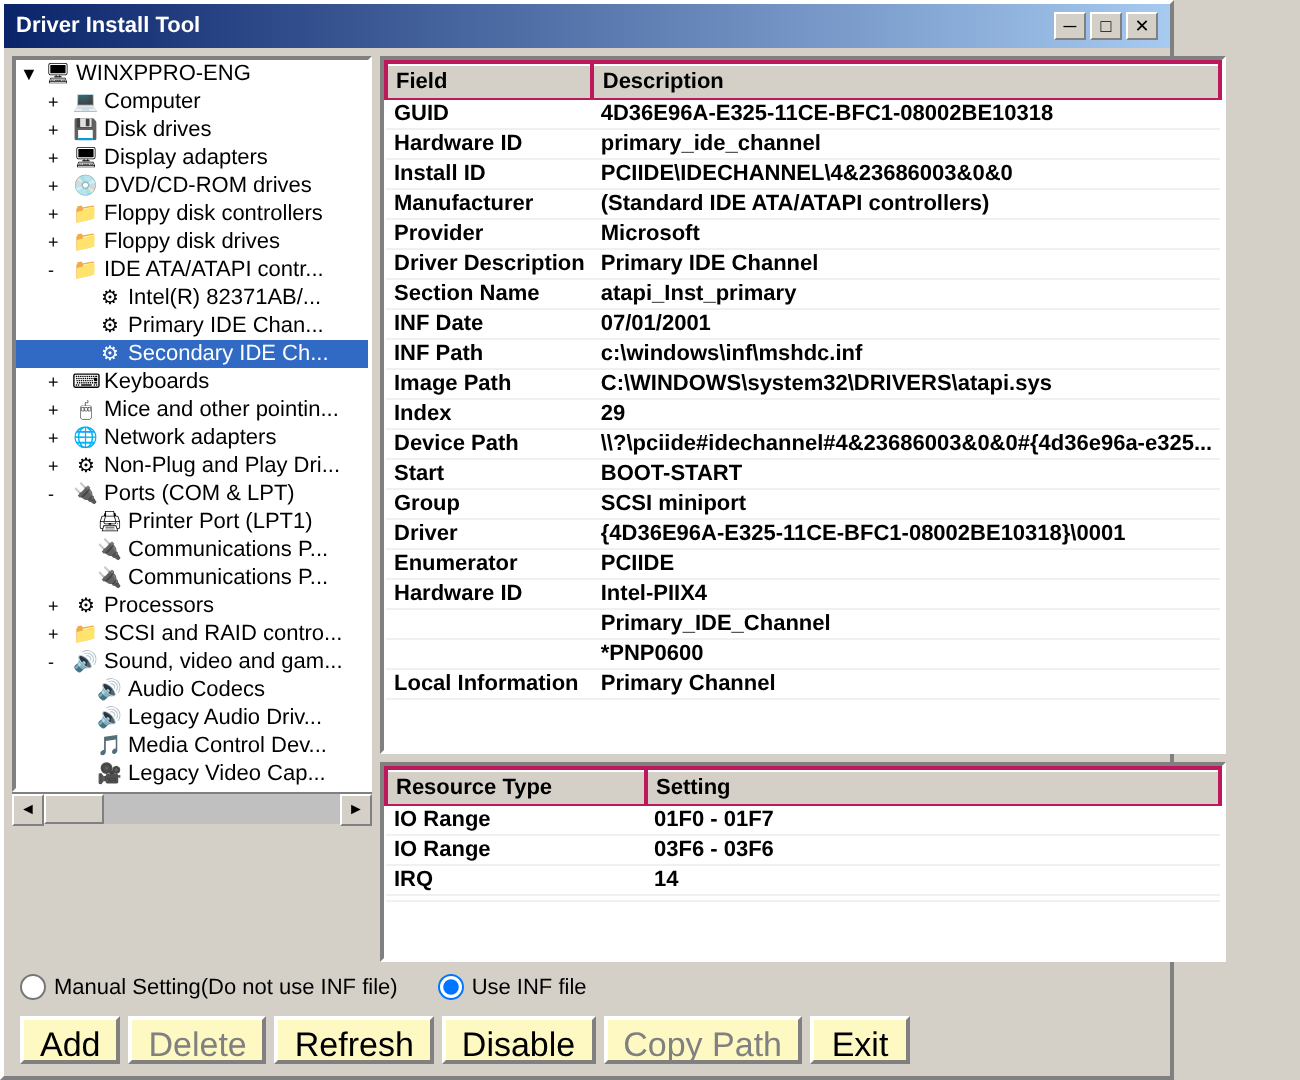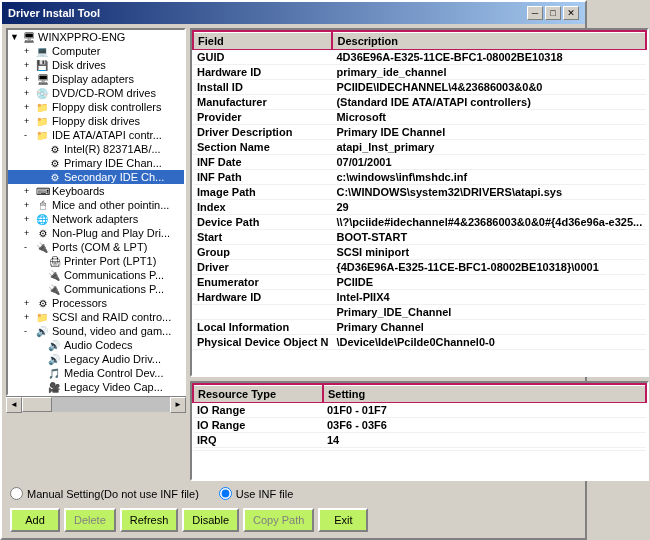--- a/index.html
+++ b/index.html
@@ -161,27 +161,27 @@
     }
     .button-row {
       display: flex;
       gap: 4px;
       padding: 2px 4px 2px 4px;
       flex-shrink: 0;
     }
     .btn {
       height: 24px;
       padding: 3px 8px;
-      background: #bef264;
+      background: #fef9c3;
       border: 2px solid;
       border-top-color: #ffffff;
       border-left-color: #ffffff;
       border-right-color: #808080;
       border-bottom-color: #808080;
-      font-size: 11px;
+      font-size: 17px;
       cursor: pointer;
       min-width: 50px;
     }
     .btn:disabled {
       color: #808080;
       cursor: default;
     }
     
     .horiz-scroll {
       display: flex;
@@ -464,26 +464,26 @@
                 </tr>
                 <tr>
                   <td>Hardware ID</td>
                   <td>Intel-PIIX4</td>
                 </tr>
                 <tr>
                   <td></td>
                   <td>Primary_IDE_Channel</td>
                 </tr>
                 <tr>
+                  <td></td>
+                  <td>*PNP0600</td>
+                </tr>
+                <tr>
                   <td>Local Information</td>
                   <td>Primary Channel</td>
-                </tr>
-                <tr>
-                  <td>Physical Device Object N</td>
-                  <td>\Device\Ide\PciIde0Channel0-0</td>
                 </tr>
               </tbody>
           </table>
         </div>
 
         <div class="lower-table-container">
           <table>
             <thead>
               <tr>
                 <th style="width:130px;">Resource Type</th>

